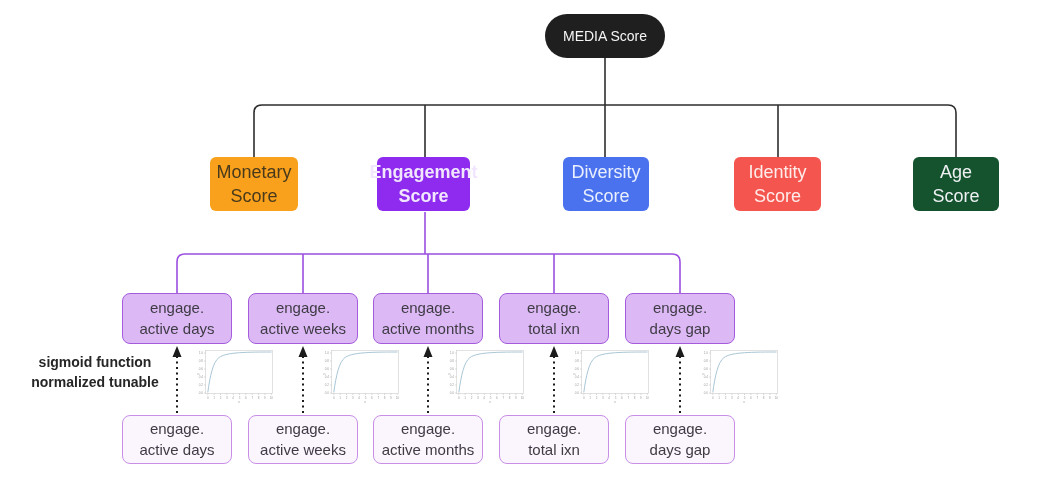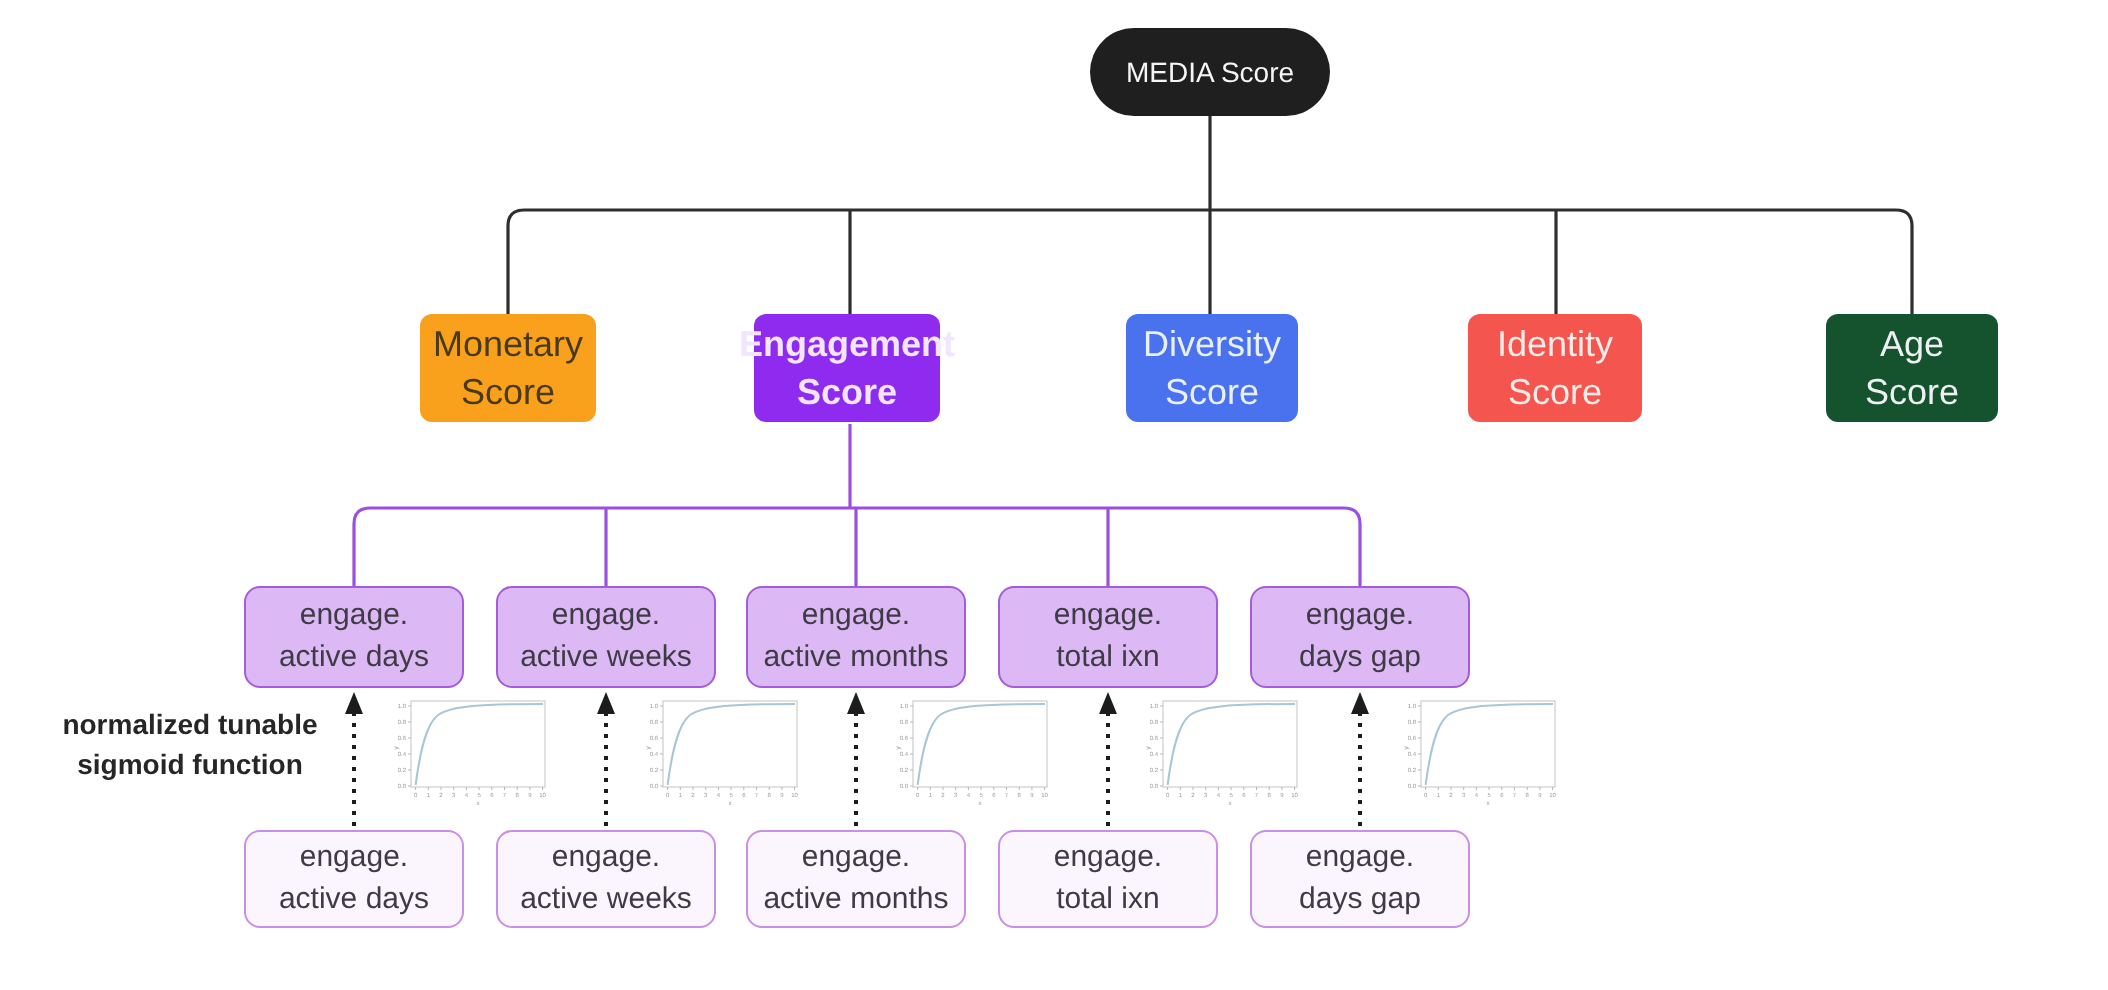--- a/index.html
+++ b/index.html
@@ -114,22 +114,22 @@
   <div class="node l3 col4">
     <span>engage.</span>
     <span>total ixn</span>
   </div>
   <div class="node l3 col5">
     <span>engage.</span>
     <span>days gap</span>
   </div>
 
   <div class="annotation">
+    <div>sigmoid function</div>
     <div>normalized tunable</div>
-    <div>sigmoid function</div>
   </div>
 
   <div class="plot plot1"><svg viewBox="0 0 86 56" width="86" height="56">
         <rect x="13.5" y="2.5" width="67" height="43" fill="#ffffff" stroke="#d4d4d4" stroke-width="0.7"></rect>
         <line x1="12" y1="5" x2="13.5" y2="5" stroke="#b5b5b5" stroke-width="0.5"></line>
         <text x="11" y="6" font-size="3" fill="#9a9a9a" text-anchor="end">1.0</text>
         <line x1="12" y1="13" x2="13.5" y2="13" stroke="#b5b5b5" stroke-width="0.5"></line>
         <text x="11" y="14" font-size="3" fill="#9a9a9a" text-anchor="end">0.8</text>
         <line x1="12" y1="21" x2="13.5" y2="21" stroke="#b5b5b5" stroke-width="0.5"></line>
         <text x="11" y="22" font-size="3" fill="#9a9a9a" text-anchor="end">0.6</text>

